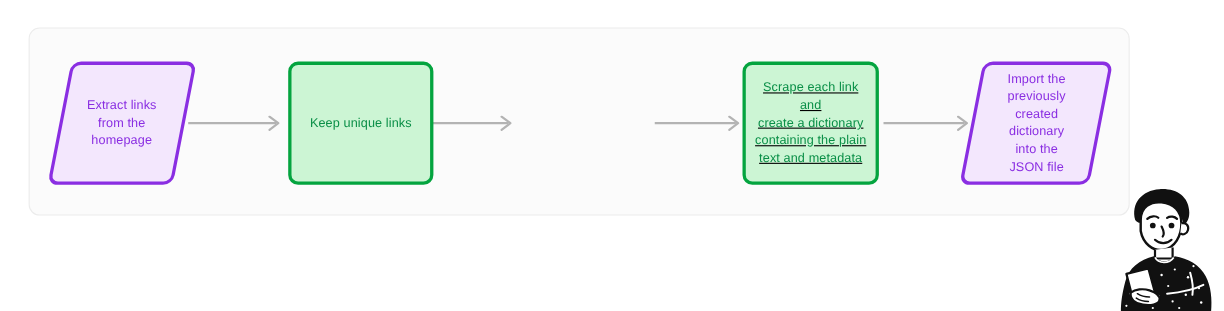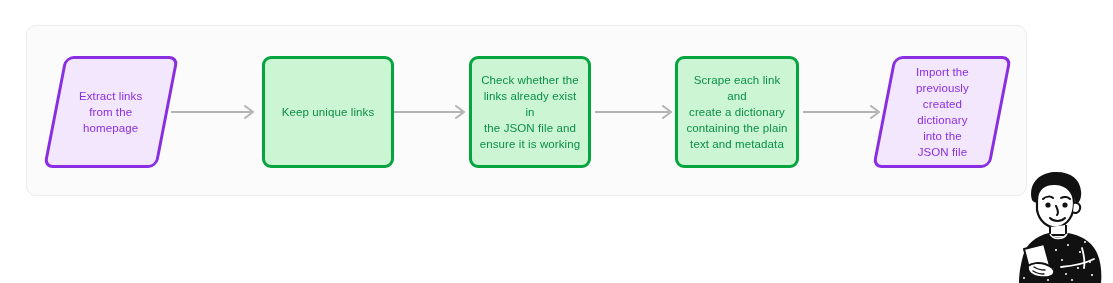--- a/index.html
+++ b/index.html
@@ -112,28 +112,22 @@
   <div class="node node-io" style="left:27px; top:30px; width:114px; height:112px;">
     <span class="node-label">Extract links
 from the
 homepage</span>
   </div>
 
   <div class="node node-process" style="left:235px; top:30px; width:132px; height:112px;">
     <span class="node-label">Keep unique links</span>
   </div>
 
-  <div class="node node-process" style="left:442px; top:30px; width:122px; height:112px;">
-    <span class="node-label">Check whether the
-links already exist in
-the JSON file and
-ensure it is working</span>
-  </div>
-
-  <div class="node node-process" style="left:648px; top:30px; width:124px; height:112px;">
+
+  <div class="node node-process" style="left:648px; top:30px; width:124px; height:112px;text-decoration:underline;">
     <span class="node-label">Scrape each link and
 create a dictionary
 containing the plain
 text and metadata</span>
   </div>
 
   <div class="node node-io" style="left:856px; top:30px; width:118px; height:112px;">
     <span class="node-label">Import the
 previously
 created

